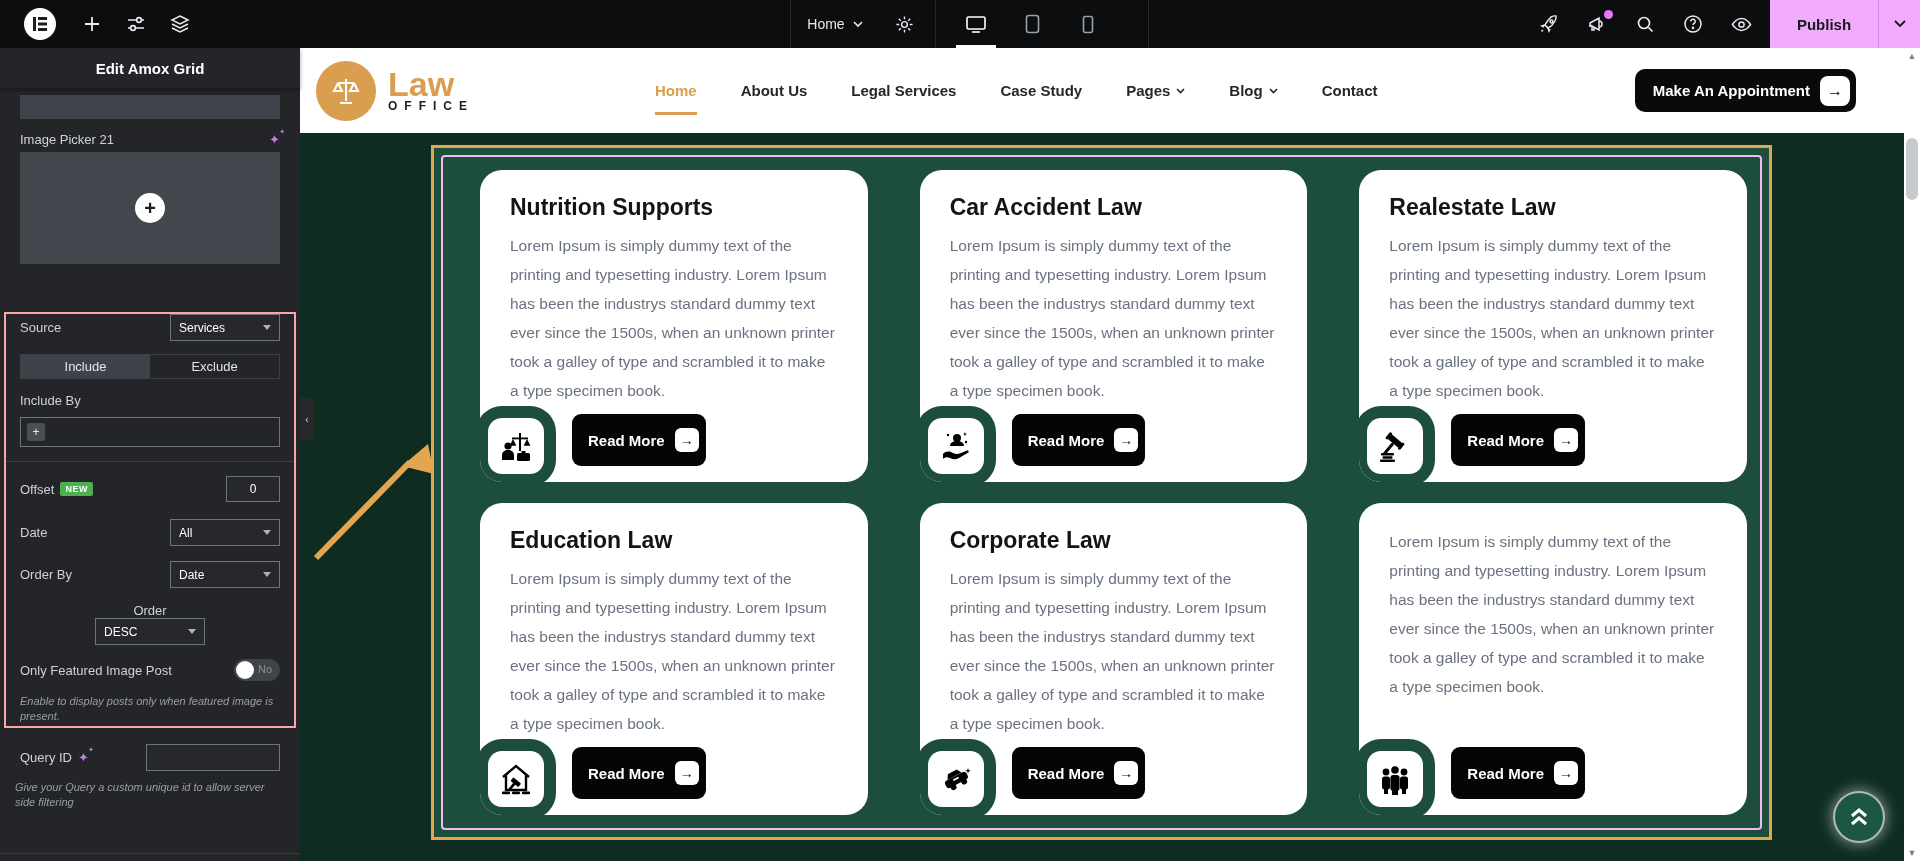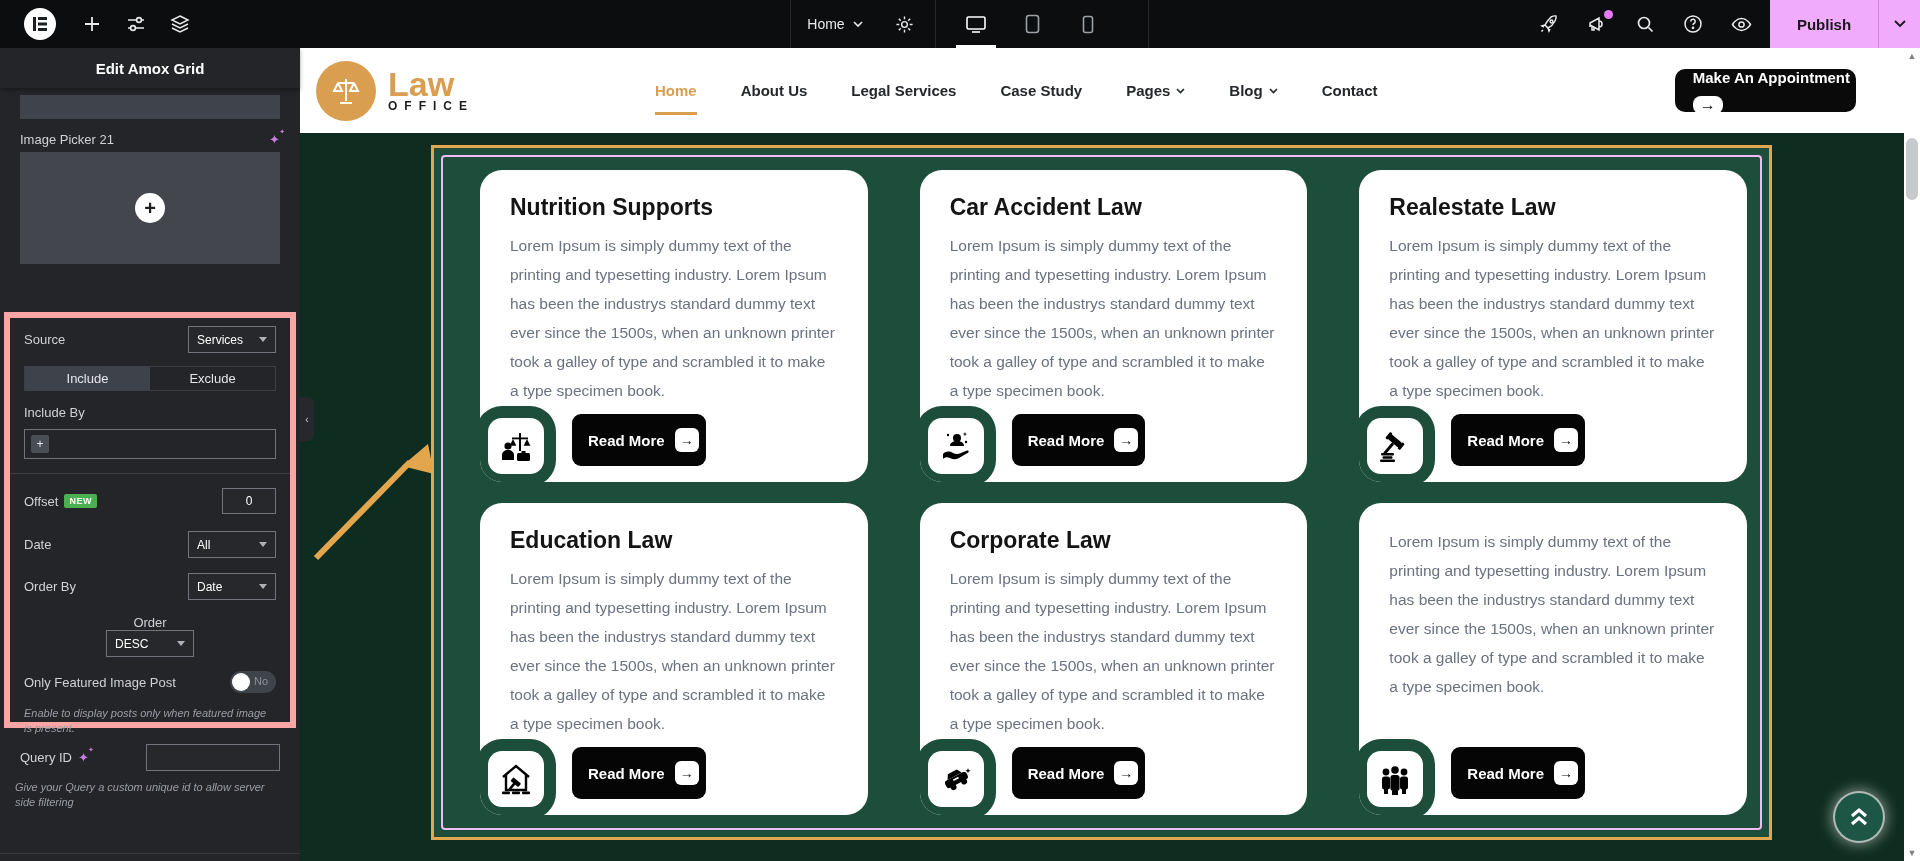--- a/index.html
+++ b/index.html
@@ -26,24 +26,24 @@
   .panel { position:absolute; left:0; top:48px; width:300px; height:813px; background:#232528; color:#d4d7db; z-index:40; }
   .panel-header { height:40px; display:flex; align-items:center; justify-content:center; font-size:15px; font-weight:bold; color:#fff; box-shadow:0 2px 4px rgba(0,0,0,.35); }
   .panel-body { position:absolute; left:0; top:40px; right:0; bottom:0; }
   .partial-control { position:absolute; left:20px; right:20px; top:7px; height:24px; background:#3f434b; }
   .ip-label-row { position:absolute; left:20px; right:20px; top:44px; display:flex; align-items:center; justify-content:space-between; font-size:13px; color:#cfd2d6; }
   .sparkle { color:#c77dde; font-size:13px; position:relative; cursor:pointer; }
   .sparkle .s2 { position:absolute; top:-4px; right:-5px; font-size:7px; }
   .image-picker { position:absolute; left:20px; right:20px; top:64px; height:112px; background:#43464d; display:flex; align-items:center; justify-content:center; cursor:pointer; }
   .image-picker .plus { width:30px; height:30px; border-radius:50%; background:#fff; color:#1c1e21; font-size:20px; font-weight:bold; display:flex; align-items:center; justify-content:center; }
 
-  .hl-box { position:absolute; left:4px; right:4px; top:224px; height:416px; border:6px solid #fca5a5; padding:8px 14px 0 14px; }
+  .hl-box { position:absolute; left:4px; right:4px; top:224px; height:416px; border:2px solid #fca5a5; padding:0 14px 0 14px; }
   .ctl-row { display:flex; align-items:center; justify-content:space-between; margin-bottom:13px; }
   .ctl-label { font-size:13px; color:#cfd2d6; display:flex; align-items:center; gap:6px; }
-  .select { width:88px; height:27px; background:#26282b; border:1px solid #70747c; color:#fff; font-size:12px; display:flex; align-items:center; justify-content:space-between; padding:0 8px; cursor:pointer; }
+  .select { width:110px; height:27px; background:#26282b; border:1px solid #70747c; color:#fff; font-size:12px; display:flex; align-items:center; justify-content:space-between; padding:0 8px; cursor:pointer; }
   .select .tri { width:0; height:0; border-left:4px solid transparent; border-right:4px solid transparent; border-top:5px solid #aeb2b8; }
   .num-input { width:54px; height:26px; background:#26282b; border:1px solid #70747c; color:#fff; font-size:12px; text-align:center; }
   .txt-input { width:134px; height:27px; background:#26282b; border:1px solid #70747c; color:#fff; font-size:12px; padding:0 6px; }
   .segmented { display:flex; height:25px; border:1px solid #3c4046; margin:2px 0 14px 0; cursor:pointer; }
   .seg { flex:1; display:flex; align-items:center; justify-content:center; font-size:13px; color:#e3e5e8; }
   .seg.active { background:#3e434b; }
   .inc-label { font-size:13px; color:#cfd2d6; margin-bottom:9px; }
   .chip-box { height:30px; border:1px solid #70747c; display:flex; align-items:center; padding:0 6px; margin-bottom:14px; }
   .chip-add { width:18px; height:18px; background:#4a4e55; color:#e8eaec; font-size:12px; display:flex; align-items:center; justify-content:center; border-radius:2px; cursor:pointer; }
   .hr { height:1px; background:#3a3d41; margin:2px -14px 14px -14px; }
@@ -61,21 +61,21 @@
   .canvas { position:absolute; left:300px; top:48px; width:1604px; height:813px; background:#0e2c20; }
   .site-header { position:absolute; left:0; top:0; width:100%; height:85px; background:#fff; display:flex; align-items:center; }
   .logo { display:flex; align-items:center; gap:12px; margin-left:16px; cursor:pointer; }
   .logo-circle { width:60px; height:60px; border-radius:50%; background:#d99e4f; display:flex; align-items:center; justify-content:center; }
   .logo-text .l1 { font-size:34px; font-weight:bold; color:#d99e4f; line-height:30px; }
   .logo-text .l2 { font-size:12px; letter-spacing:7px; color:#1d1d1f; font-weight:bold; }
   .site-nav { position:absolute; left:355px; top:0; height:85px; display:flex; align-items:center; gap:44px; }
   .nav-item { font-size:15px; font-weight:bold; color:#24282c; cursor:pointer; display:flex; align-items:center; gap:6px; position:relative; height:85px; }
   .nav-item.active { color:#d99e4f; }
   .nav-item.active::after { content:""; position:absolute; left:0; right:0; bottom:18px; height:3px; background:#d99e4f; }
-  .cta-btn { position:absolute; right:48px; top:21px; height:43px; background:#0a0a0a; border-radius:10px; color:#fff; font-weight:bold; font-size:15px; display:flex; align-items:flex-start; gap:10px; padding:0 6px 0 18px; cursor:pointer;flex-direction:column; }
+  .cta-btn { position:absolute; right:48px; top:21px; height:43px; background:#0a0a0a; border-radius:10px; color:#fff; font-weight:bold; font-size:15px; display:flex; align-items:center; gap:10px; padding:0 6px 0 18px; cursor:pointer; }
   .arrow-chip { width:30px; height:30px; background:#fff; border-radius:8px; display:flex; align-items:center; justify-content:center; color:#0a0a0a; font-size:16px; font-weight:bold; }
 
   .grid-widget { position:absolute; left:131px; top:97px; width:1341px; height:695px; border:3px solid #e2a74e; background:#1d4d3b; }
   .grid-inner { position:absolute; inset:7px; border:2px solid #efbbf2; border-radius:4px; padding:13px; }
   .cards { display:grid; grid-template-columns:repeat(3,1fr); grid-template-rows:repeat(2,1fr); gap:21px 28px; width:100%; height:100%; }
   .card { position:relative; background:#fff; border-radius:22px; padding:24px 30px; overflow:hidden; cursor:default;margin-left:24px; }
   .card h3 { font-size:23px; font-weight:bold; color:#141414; margin-bottom:10px; }
   .card p { font-size:15.5px; line-height:29px; color:#6a7280; }
   .icon-box { position:absolute; left:8px; bottom:8px; width:56px; height:56px; background:#fff; border-radius:14px; display:flex; align-items:center; justify-content:center; box-shadow:0 0 0 12px #1d4d3b; cursor:pointer; }
   .read-more { position:absolute; left:92px; bottom:16px; height:52px; background:#050505; border-radius:9px; color:#fff; font-weight:bold; font-size:15px; display:flex; align-items:center; gap:10px; padding:0 7px 0 16px; cursor:pointer; }

